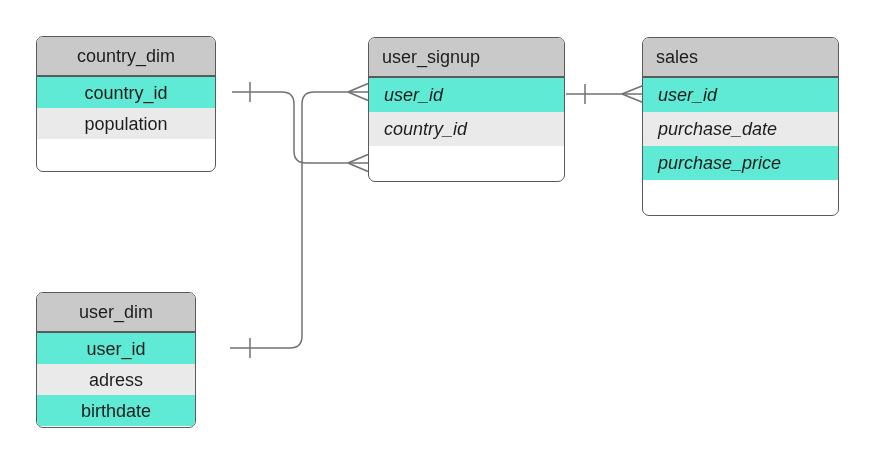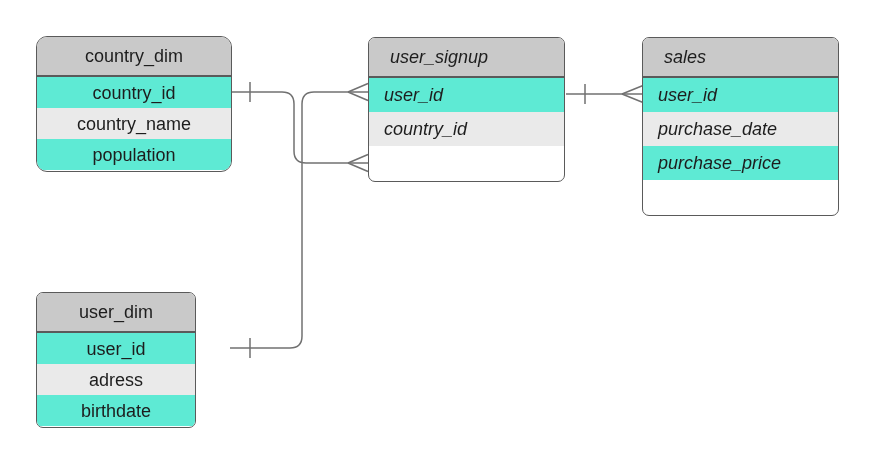--- a/index.html
+++ b/index.html
@@ -45,29 +45,28 @@
     font-size: 18px;
     line-height: 1;
     white-space: nowrap;
     background: #5eead4;
   }
   .rows .entity-row:nth-child(even) { background: #eaeaea; }
   .dim .entity-row { height: 31px; }
   .fact .entity-row { height: 34px; }
   .fact .entity-header {
     justify-content: flex-start;
-    padding-left: 21px;
-    font-style: italic;
+    padding-left: 13px;
   }
   .fact .entity-row {
     justify-content: flex-start;
     padding-left: 15px;
     font-style: italic;
   }
-  #entity-country-dim { left: 36px;  top: 36px;  width: 196px; height: 136px; border-radius: 11px; }
+  #entity-country-dim { left: 36px;  top: 36px;  width: 180px; height: 136px; }
   #entity-user-signup { left: 368px; top: 37px;  width: 197px; height: 145px; }
   #entity-sales       { left: 642px; top: 37px;  width: 197px; height: 179px; }
   #entity-user-dim    { left: 36px;  top: 292px; width: 160px; height: 136px; }
   
   .connector-layer {
     position: absolute;
     left: 0; top: 0;
     width: 883px;
     height: 460px;
     pointer-events: none;
@@ -101,21 +100,20 @@
       <path d="M 566 94 H 643"></path>
       <line x1="585" y1="84" x2="585" y2="104"></line>
       <path d="M 622 94 L 643 85.5 M 622 94 L 643 102.5"></path>
     </g>
   </svg>
 
   <div class="entity dim" id="entity-country-dim">
     <div class="entity-header">country_dim</div>
     <div class="rows">
       <div class="entity-row">country_id</div>
-      <div class="entity-row">country_name</div>
       <div class="entity-row">population</div>
     </div>
   </div>
 
   <div class="entity fact" id="entity-user-signup">
     <div class="entity-header">user_signup</div>
     <div class="rows">
       <div class="entity-row">user_id</div>
       <div class="entity-row">country_id</div>
     </div>

